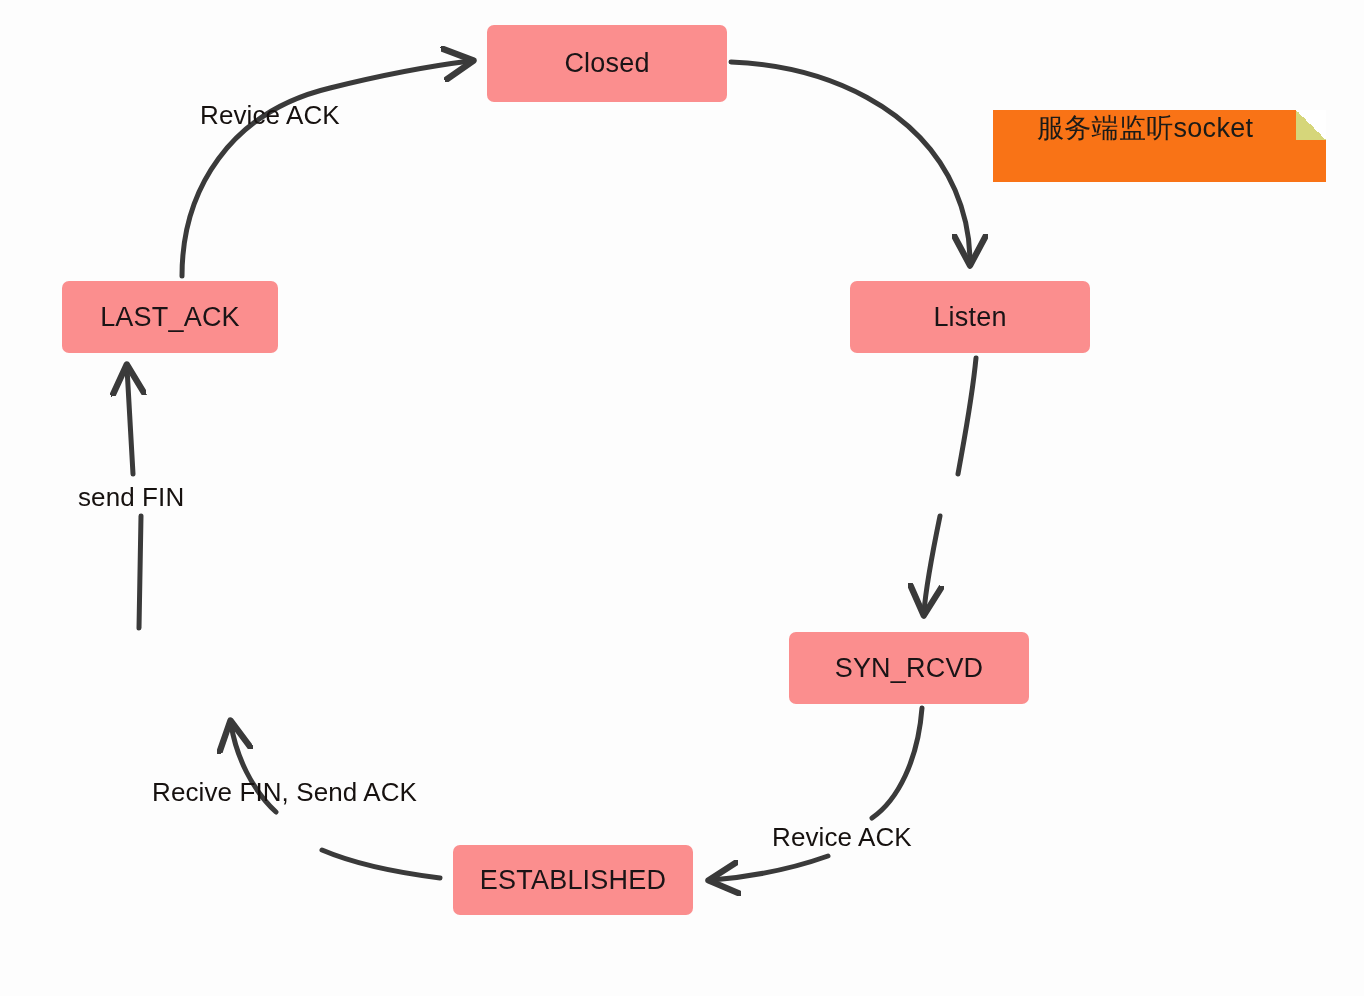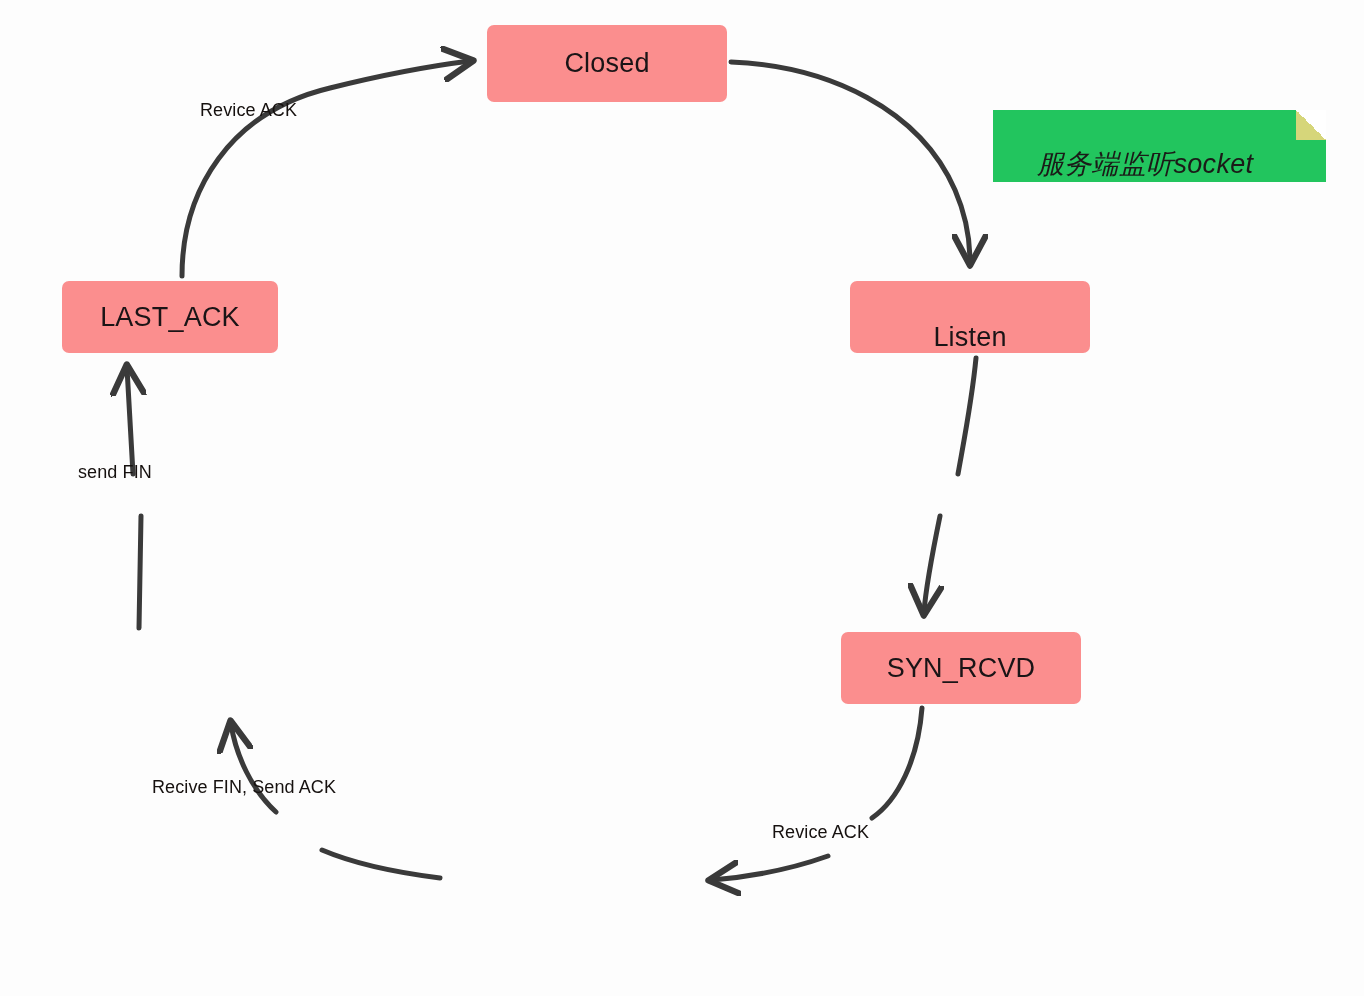--- a/index.html
+++ b/index.html
@@ -36,34 +36,33 @@
     justify-content: center;
     color: #1a1416;
     font-size: 27px;
     letter-spacing: 0.2px;
     box-sizing: border-box;
     z-index: 3;
   }
   .edge-label {
     position: absolute;
     color: #16110f;
-    font-size: 18px;
+    font-size: 26px;
     white-space: nowrap;
     z-index: 4;
     letter-spacing: 0.1px;
   }
   
   .note {
     position: absolute;
     z-index: 3;
-    background: #22c55e;
+    background: #f97316;
     box-sizing: border-box;
     display: flex;
-    align-items: flex-end;
-    font-style: italic;
+    align-items: flex-start;
   }
   .note-text {
     font-size: 27px;
     color: #1b1b18;
     padding-left: 44px;
     white-space: nowrap;
     letter-spacing: 0.3px;
   }
   .note-fold {
     position: absolute;
@@ -102,41 +101,44 @@
 
     <path d="M 139 628 L 141 516" fill="none" stroke="#3a3a3a" stroke-width="5" stroke-linecap="round"></path>
 
     <path d="M 133 474 L 127 368" fill="none" stroke="#3a3a3a" stroke-width="5" stroke-linecap="round" marker-end="url(#ah)"></path>
   </svg>
 
   <div class="node" style="left:487px; top:25px; width:240px; height:77px;">
     <span>Closed</span>
   </div>
 
-  <div class="node" style="left:850px; top:281px; width:240px; height:72px;align-items:flex-end;">
+  <div class="node" style="left:850px; top:281px; width:240px; height:72px;">
     <span>Listen</span>
   </div>
 
-  <div class="node" style="left:841px; top:632px; width:240px; height:72px;">
+  <div class="node" style="left:789px; top:632px; width:240px; height:72px;">
     <span>SYN_RCVD</span>
   </div>
 
+  <div class="node" style="left:453px; top:845px; width:240px; height:70px;">
+    <span>ESTABLISHED</span>
+  </div>
 
 
   <div class="node" style="left:62px; top:281px; width:216px; height:72px;">
     <span>LAST_ACK</span>
   </div>
 
   <div class="edge-label" style="left:200px; top:100px;">Revice ACK</div>
 
 
   <div class="edge-label" style="left:772px; top:822px;">Revice ACK</div>
 
   <div class="edge-label" style="left:152px; top:777px;">Recive FIN, Send ACK</div>
 
-  <div class="edge-label" style="left:78px; top:462px;">send FIN</div>
+  <div class="edge-label" style="left:78px; top:482px;">send FIN</div>
 
   <div class="note" style="left:993px; top:110px; width:333px; height:72px;">
     <span class="note-text">服务端监听socket</span>
     <span class="note-fold"></span>
   </div>
 
 </div>
 
 </body></html>

